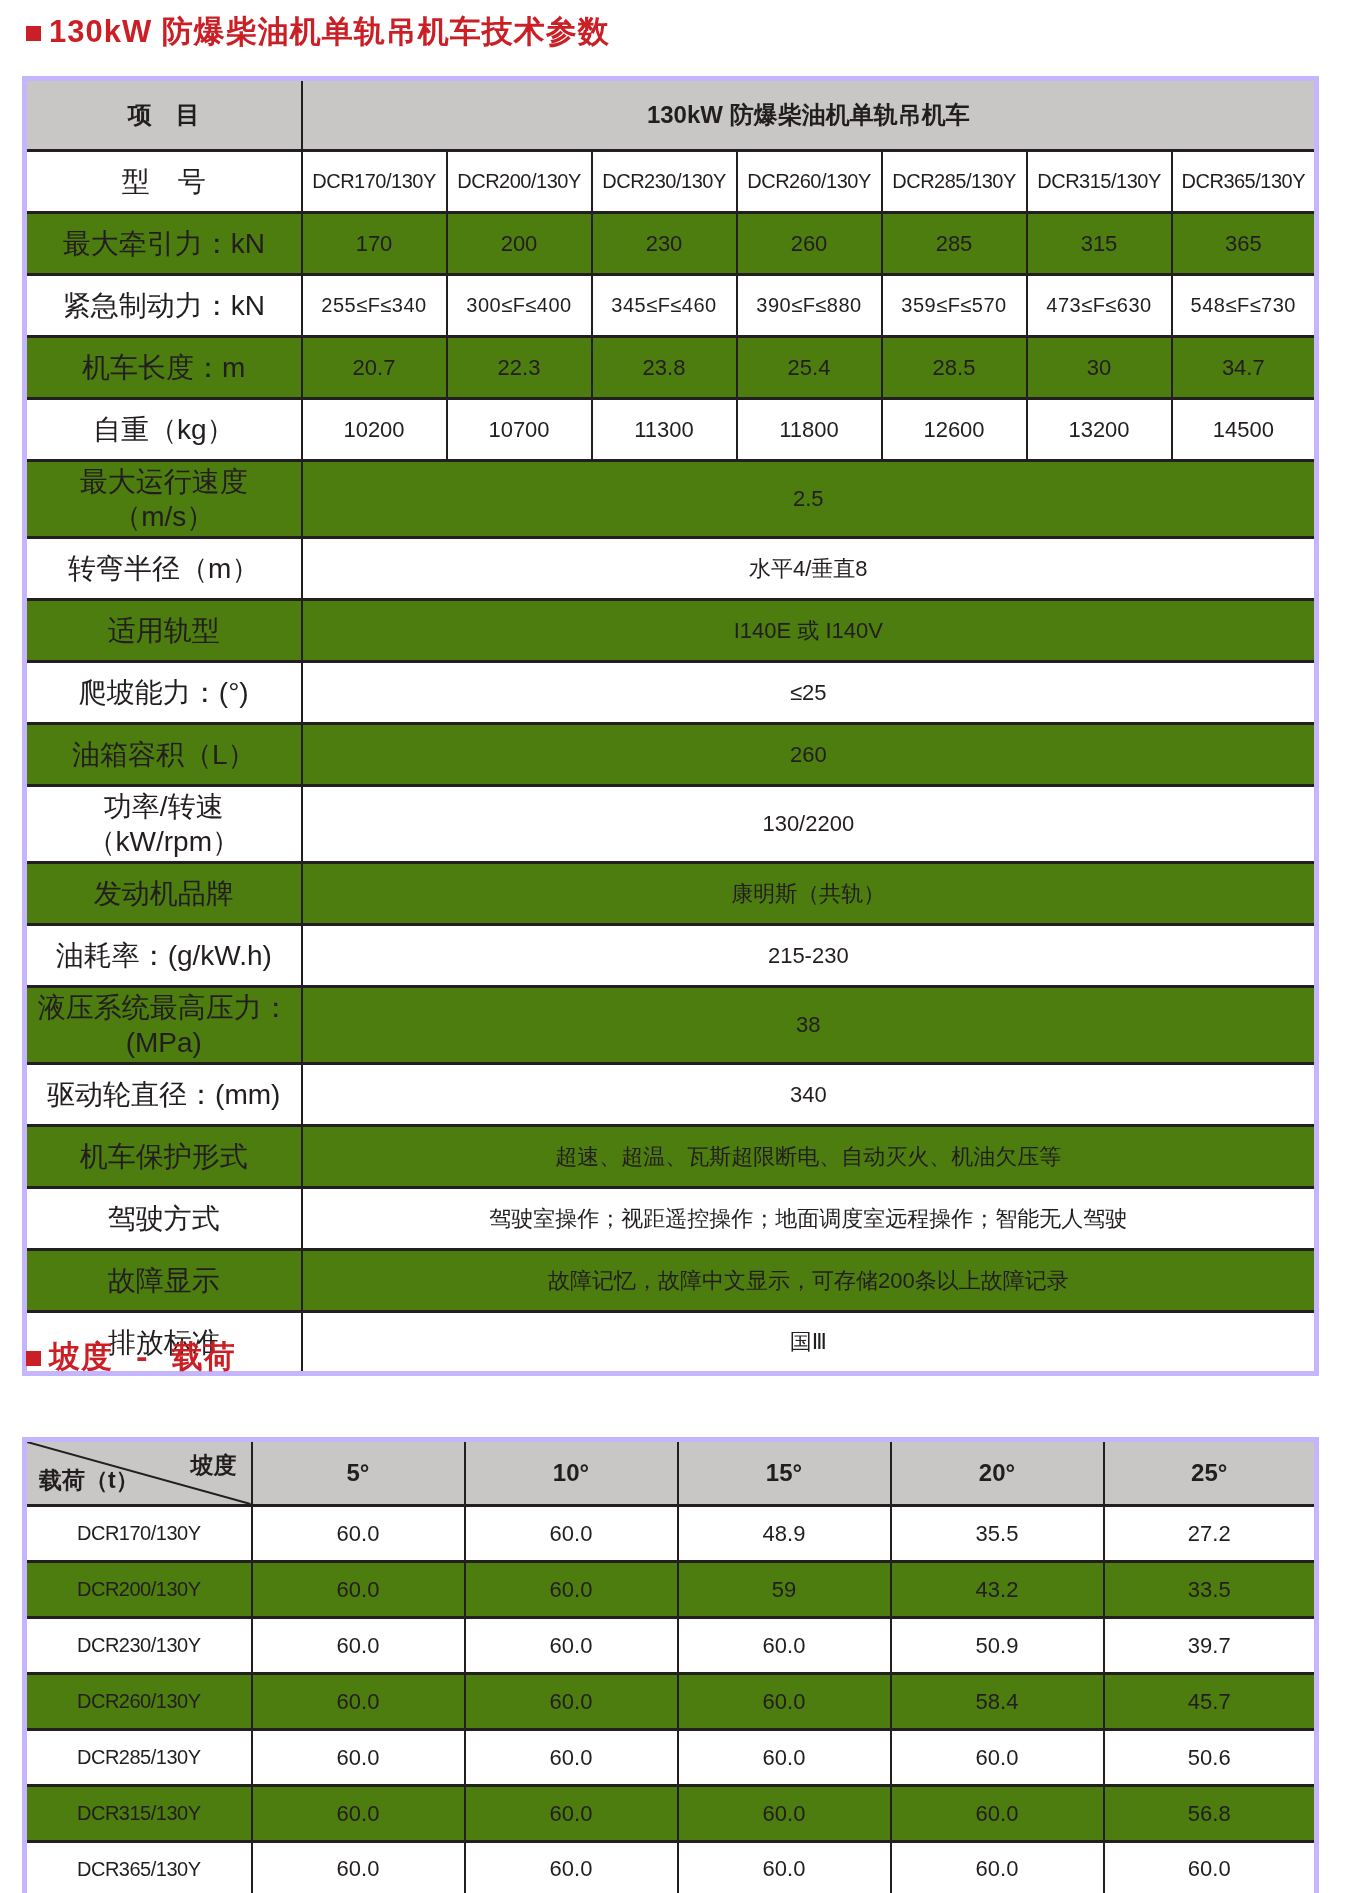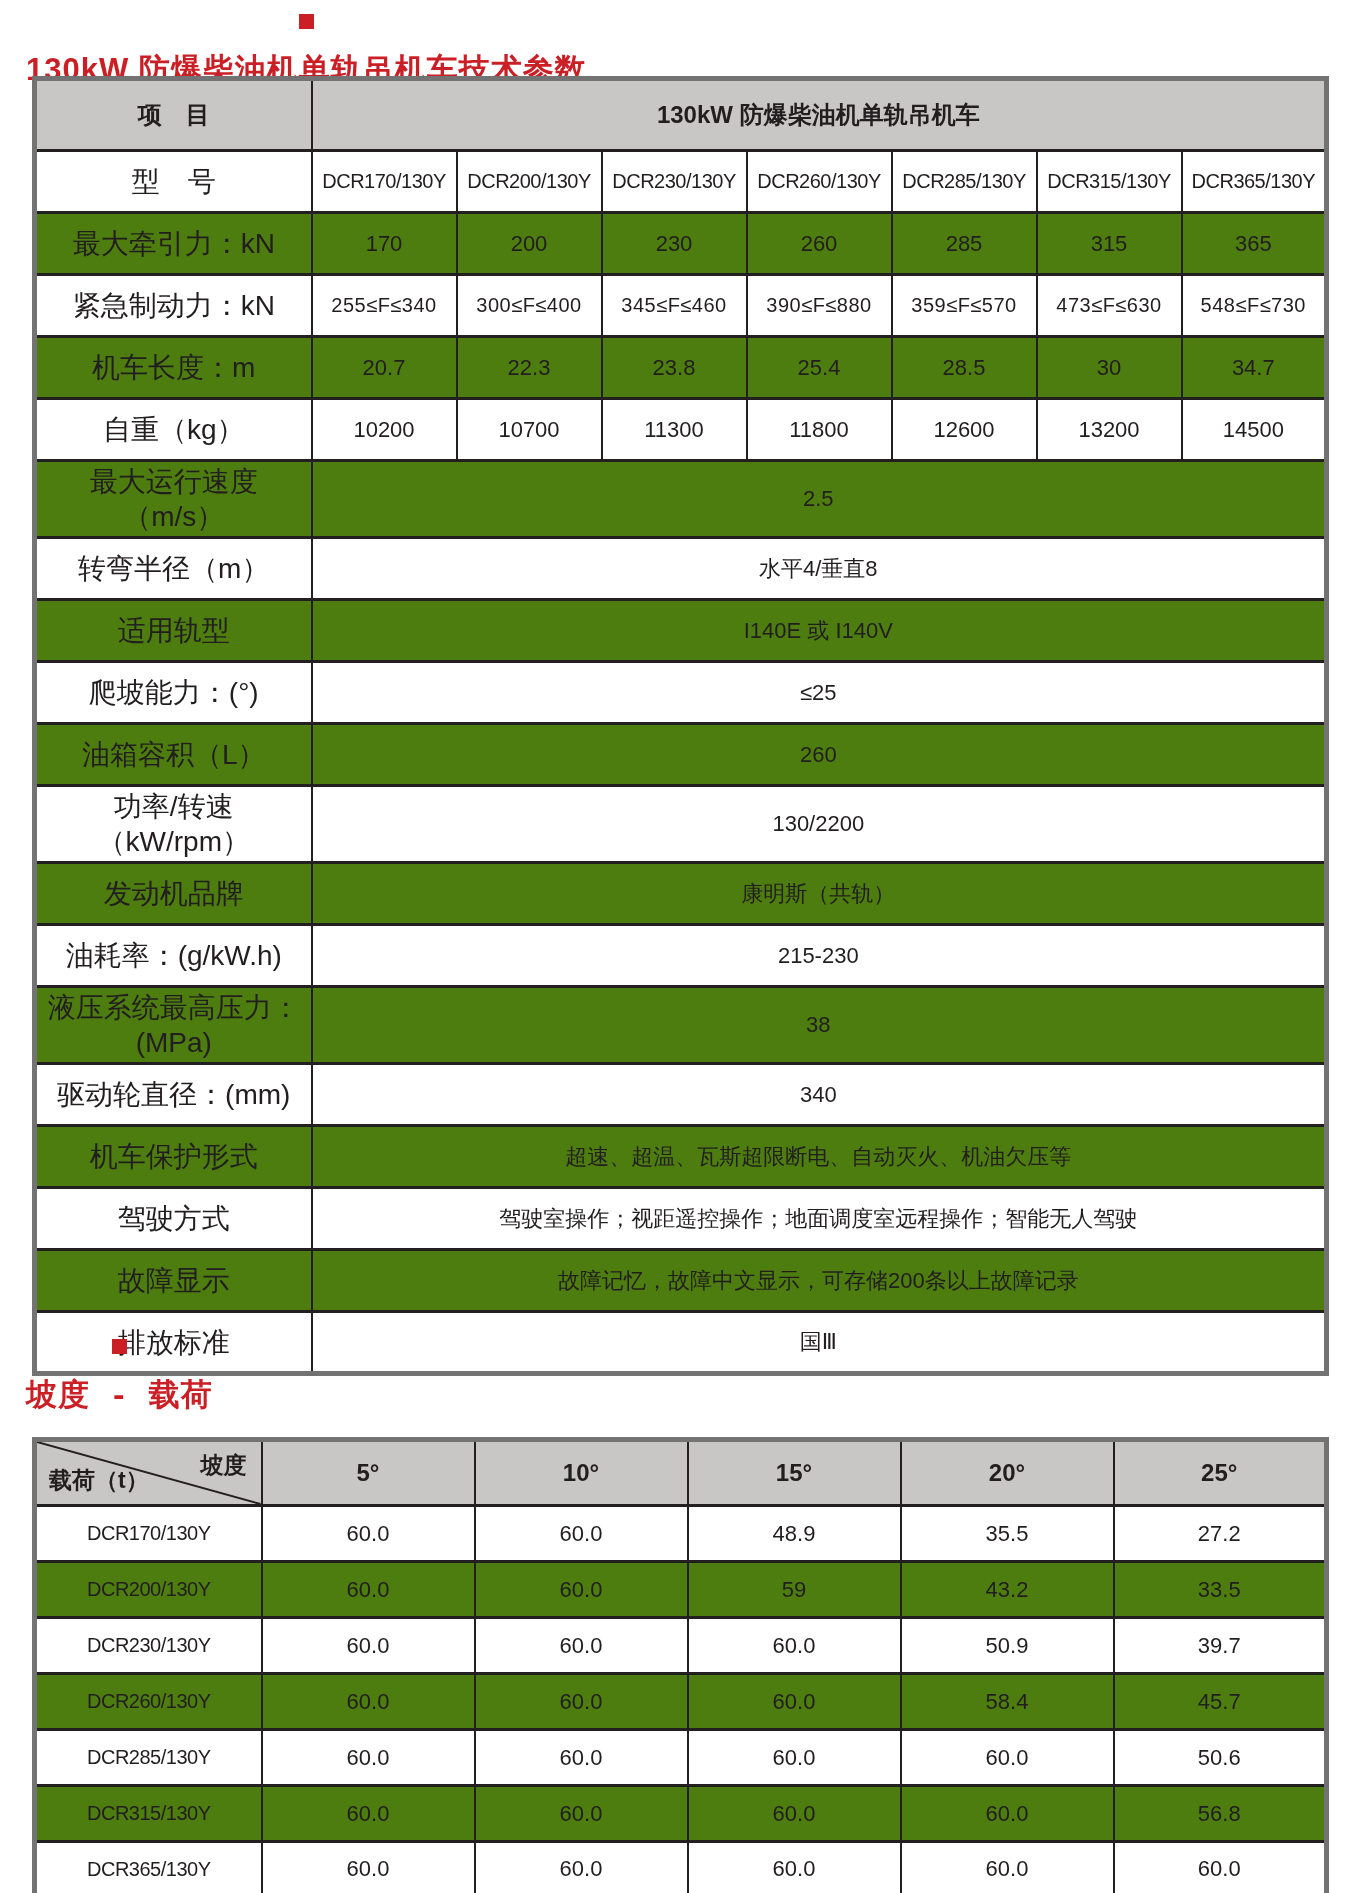--- a/index.html
+++ b/index.html
@@ -2,29 +2,29 @@
 <html><head>
 <meta charset="utf-8">
 <style>
   html,body{margin:0;padding:0;}
   body{
     width:1351px;height:1893px;position:relative;background:#ffffff;
     font-family:"Liberation Sans","DejaVu Sans",sans-serif;
     color:#221e1f;overflow:hidden;
   }
   
-  .sec-title{position:absolute;left:26px;display:flex;align-items:center;gap:20px;
-    color:#cb1f26;font-weight:700;font-size:31px;letter-spacing:1px;flex-direction:column;}
+  .sec-title{position:absolute;left:26px;display:flex;align-items:center;gap:8px;
+    color:#cb1f26;font-weight:700;font-size:31px;letter-spacing:1px;}
   .sec-title .bullet{width:15px;height:15px;background:#cb1f26;flex:0 0 auto;margin-top:3px;}
   #title1{top:11px;}
   #title2{top:1336px;font-family:Liberation Mono, monospace;}
 
   
-  table{border-collapse:collapse;table-layout:fixed;position:absolute;left:32px;
-    border:5px solid #737373;padding-left:16px;}
+  table{border-collapse:collapse;table-layout:fixed;position:absolute;left:22px;
+    border:5px solid #c4b5fd;padding-left:16px;}
   td{border:3px solid #231f20;border-left-width:2px;border-right-width:2px;
     text-align:center;vertical-align:middle;font-size:22px;line-height:1.25;
     padding:2px 4px;overflow:hidden;}
   .hdr td{background:#c8c7c5;font-weight:700;font-size:24px;}
   tr.g td{background:#4d7c0f;}
   tr.w td{background:#ffffff;}
   .lbl{font-size:28px;}
   .mdl{font-size:20px;letter-spacing:-0.5px;}
   .brk{font-size:20px;letter-spacing:0.5px;}
 

